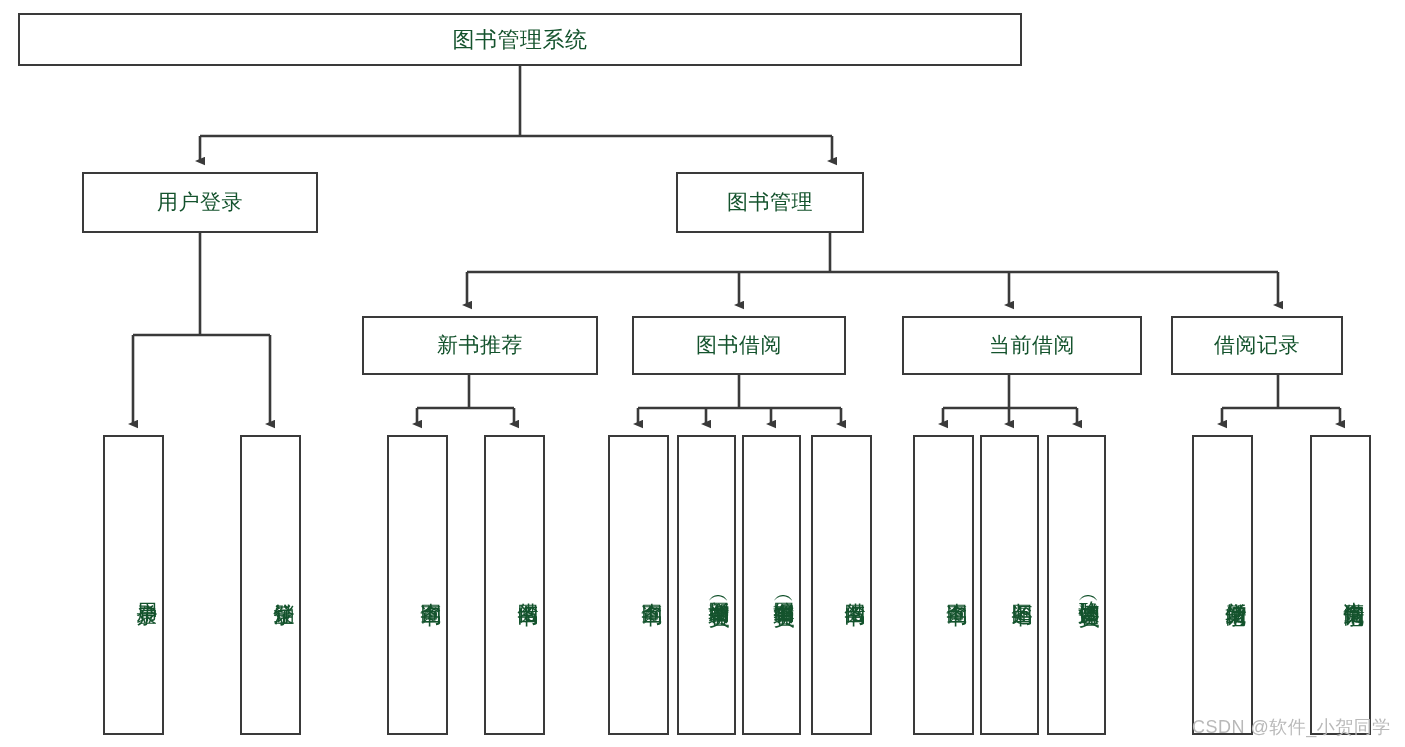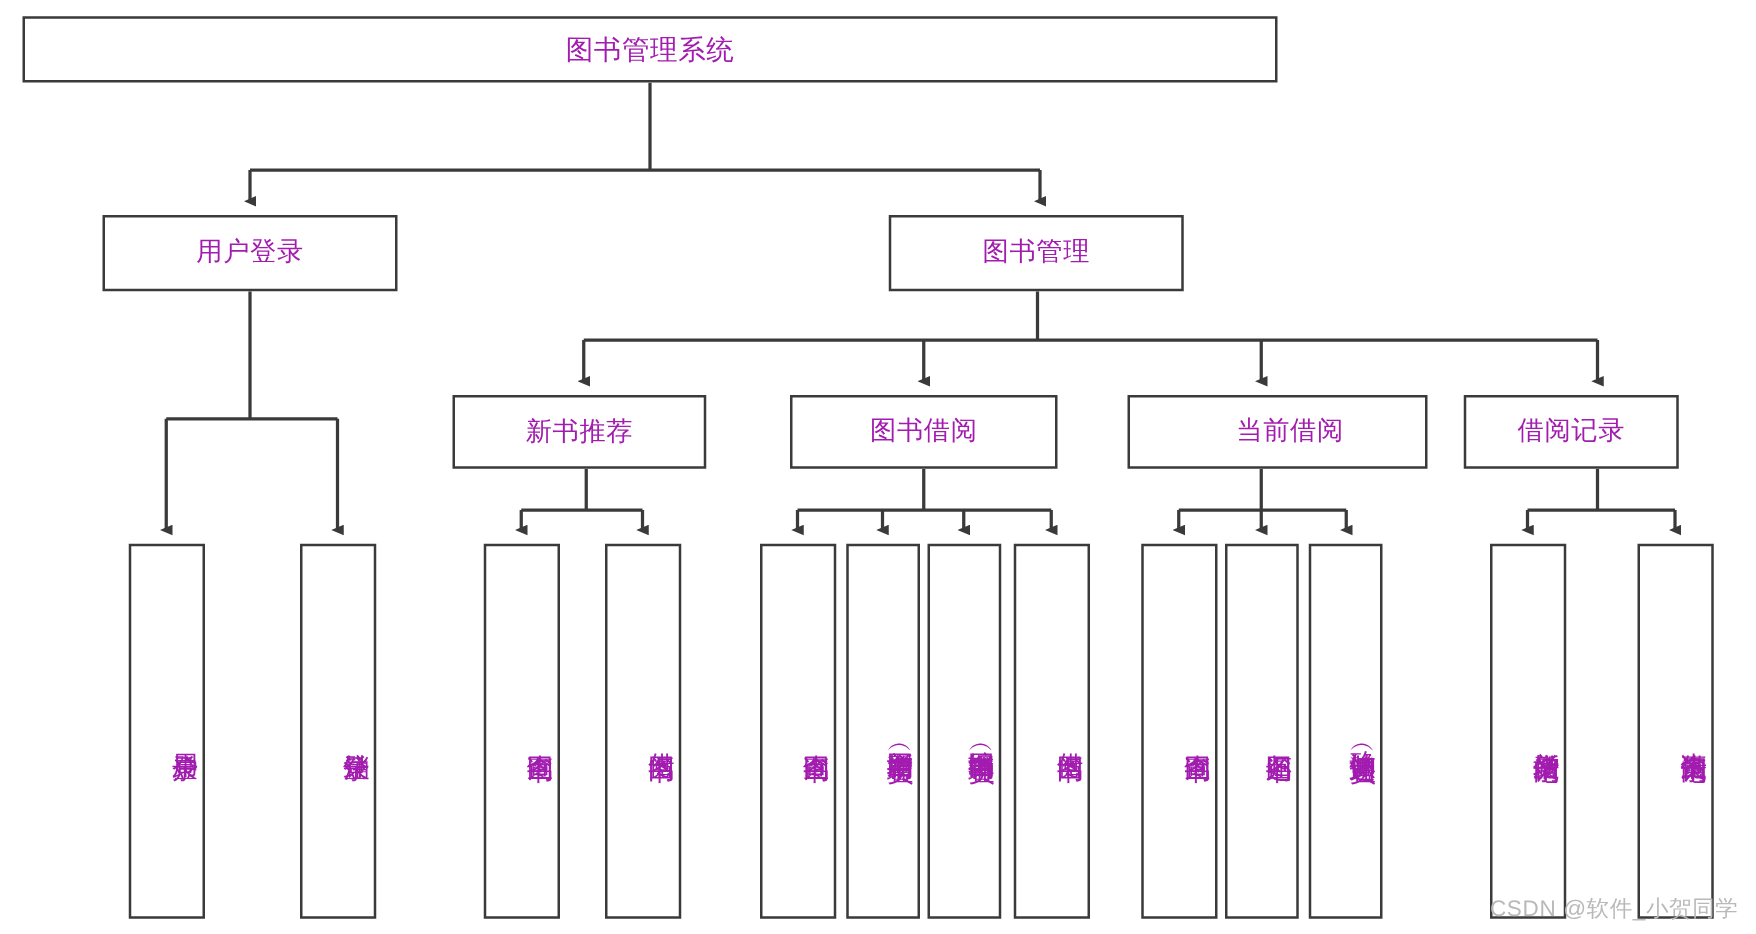--- a/index.html
+++ b/index.html
@@ -26,21 +26,21 @@
     pointer-events: none;
   }
   .node {
     position: absolute;
     box-sizing: border-box;
     border: 2px solid #3a3a3a;
     background: #ffffff;
     display: flex;
     align-items: center;
     justify-content: center;
-    color: #a21caf;
+    color: #14532d;
   }
   .node.horiz {
     font-size: 21px;
     line-height: 1.25;
     letter-spacing: 0.5px;
   }
   .node.root {
     font-size: 22px;
   }
   .node.vert {
@@ -122,25 +122,25 @@
     </g>
   </svg>
 
   <div class="node horiz root" style="left:18px; top:13px; width:1004px; height:53px;">
     <span>图书管理系统</span>
   </div>
 
   <div class="node horiz" style="left:82px; top:172px; width:236px; height:61px;">
     <span>用户登录</span>
   </div>
-  <div class="node horiz" style="left:711px; top:172px; width:236px; height:61px;">
+  <div class="node horiz" style="left:676px; top:172px; width:188px; height:61px;">
     <span>图书管理</span>
   </div>
 
-  <div class="node horiz" style="left:362px; top:316px; width:203px; height:59px;font-family:Liberation Serif, serif;">
+  <div class="node horiz" style="left:362px; top:316px; width:236px; height:59px;">
     <span>新书推荐</span>
   </div>
   <div class="node horiz" style="left:632px; top:316px; width:214px; height:59px;justify-content:center;">
     <span>图书借阅</span>
   </div>
   <div class="node horiz" style="left:902px; top:316px; width:240px; height:59px;padding-left:20px;">
     <span>当前借阅</span>
   </div>
   <div class="node horiz" style="left:1171px; top:316px; width:172px; height:59px;">
     <span>借阅记录</span>

